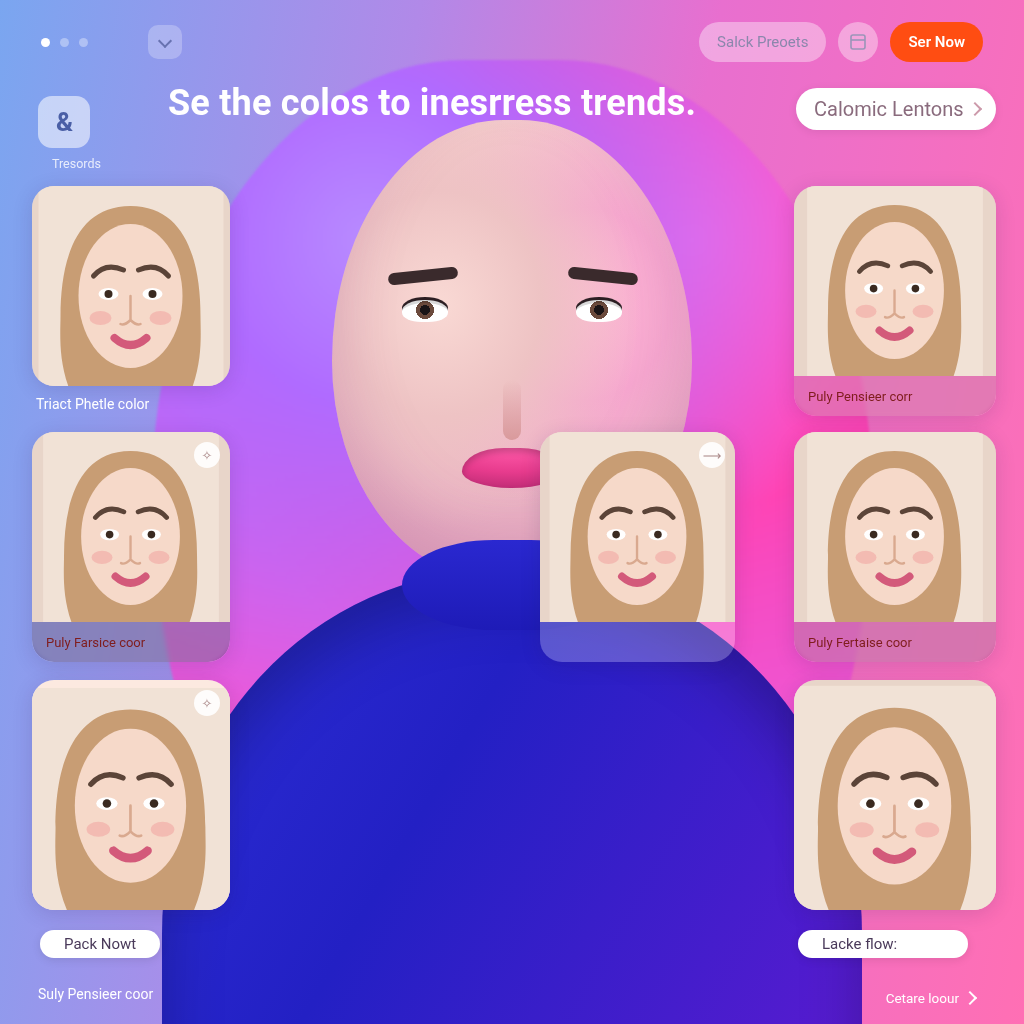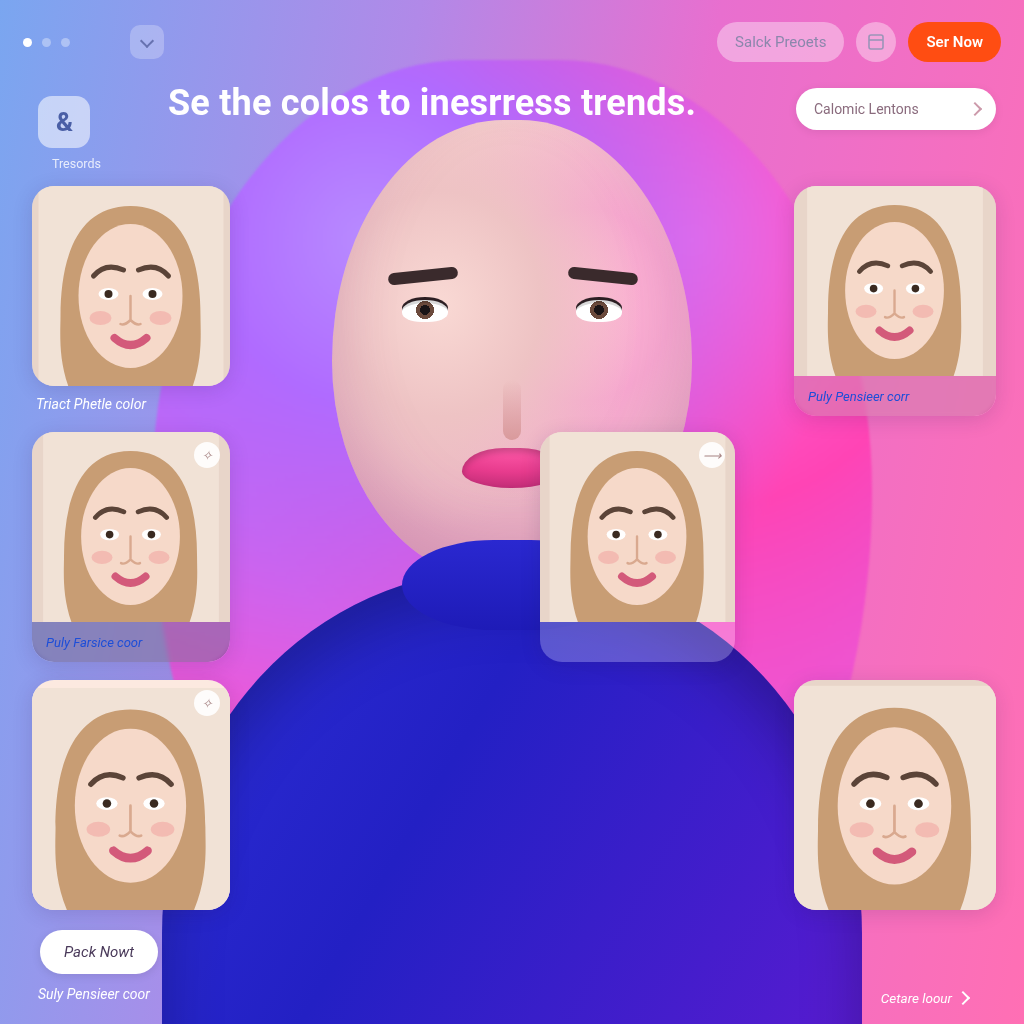--- a/index.html
+++ b/index.html
@@ -49,62 +49,62 @@
     background:linear-gradient(120deg,#2b2fd6 0%,#2320c4 40%,#5b1bd1 100%);
     box-shadow:inset 0 30px 60px rgba(0,0,0,.25);
   }
   .hero-body::after{ 
     content:""; position:absolute; top:-30px; left:50%; transform:translateX(-50%);
     width:220px;height:90px;border-radius:50%/60%;
     background:linear-gradient(180deg,#2a28d0,#1e1bb7);
   }
 
   
-  .topbar{position:absolute;top:18px;left:0;right:0;height:48px;display:flex;align-items:center;padding:0 23px;z-index:5;gap:48px;}
+  .topbar{position:absolute;top:18px;left:0;right:0;height:48px;display:flex;align-items:center;padding:0 41px;z-index:5;gap:48px;}
   .dots{display:flex;gap:10px;margin-right:12px;}
   .dot{width:9px;height:9px;border-radius:50%;background:rgba(255,255,255,.35);}
   .dot.on{background:#fff;}
   .chev-btn{width:34px;height:34px;border-radius:10px;background:rgba(255,255,255,.25);display:flex;align-items:center;justify-content:center;color:#6772b0;}
   .top-right{margin-left:auto;display:flex;gap:12px;align-items:center;}
   .pill{height:40px;padding:0 18px;border-radius:20px;display:flex;align-items:center;font-size:15px;}
   .pill.ghost{background:rgba(255,255,255,.38);color:#8b87ac;}
   .pill.square{width:40px;padding:0;justify-content:center;}
   .pill.orange{background:#ff4d12;color:#fff;font-weight:600;}
 
   
   .heading{position:absolute;top:82px;left:168px;z-index:5;color:#fff;}
   .heading h1{font-size:36px;font-weight:700;letter-spacing:.2px;}
   .heading p{margin-top:10px;font-size:13.5px;color:rgba(255,255,255,.85);}
 
   
   .lens-select{position:absolute;top:88px;right:28px;width:200px;height:42px;border-radius:22px;
     background:#fff;display:flex;align-items:center;justify-content:space-between;padding:0 16px 0 18px;
-    color:#8a6b7d;font-size:14px;z-index:5;box-shadow:0 2px 10px rgba(0,0,0,.08);}
+    color:#8a6b7d;font-size:20px;z-index:5;box-shadow:0 2px 10px rgba(0,0,0,.08);}
 
   
   .rail{position:absolute;top:96px;left:28px;z-index:5;display:flex;flex-direction:column;align-items:center;gap:8px;}
   .rail-btn{width:52px;height:52px;border-radius:14px;background:rgba(255,255,255,.55);
     display:flex;align-items:center;justify-content:center;color:#4a5fa6;font-size:26px;font-weight:700;}
   .rail-label{font-size:12.5px;color:rgba(255,255,255,.8);margin-left:24px;}
 
   
-  .cards{position:absolute;inset:0;z-index:4;font-style:italic;}
+  .cards{position:absolute;inset:0;z-index:4;}
   .card{position:absolute;width:185px;border-radius:22px;overflow:hidden;background:rgba(255,255,255,.25);
     box-shadow:0 4px 20px rgba(40,30,80,.15);}
   .card .thumb{width:100%;height:76%;background:#e8d5c9;position:relative;}
   .card.withlabel .thumb{height:calc(100% - 40px);}
   .card.nolabel .thumb{height:100%;}
   .card .lbl{position:absolute;bottom:0;left:0;right:0;height:40px;display:flex;align-items:center;
-    padding:0 14px;color:#1d4ed8;font-size:13px;background:rgba(60,40,90,.35);backdrop-filter:blur(2px);}
+    padding:0 14px;color:#7f1d1d;font-size:13px;background:rgba(60,40,90,.35);backdrop-filter:blur(2px);}
   .card .badge{position:absolute;top:10px;right:10px;width:26px;height:26px;border-radius:50%;
     background:rgba(255,255,255,.9);display:flex;align-items:center;justify-content:center;color:#a88;font-size:13px;}
   .outer-label{position:absolute;color:#fff;font-size:14px;}
   .thumb svg{width:100%;height:100%;display:block;}
 
-  .btn-white{position:absolute;height:44px;padding:0 24px;border-radius:22px;background:#fff;
+  .btn-white{position:absolute;height:28px;padding:0 24px;border-radius:22px;background:#fff;
     color:#4a3a5a;font-size:15px;display:flex;align-items:center;z-index:5;box-shadow:0 2px 10px rgba(0,0,0,.1);}
   .footer-link{position:absolute;color:#fff;font-size:13.5px;display:flex;align-items:center;gap:6px;z-index:5;}
 
   .chev{width:10px;height:10px;border-right:2px solid currentColor;border-bottom:2px solid currentColor;display:inline-block;}
   .chev.down{transform:rotate(45deg);margin-top:-3px;}
   .chev.right{transform:rotate(-45deg);}
 </style>
 </head>
 <body>
 
@@ -219,25 +219,34 @@
 
   <div class="card withlabel" style="top:186px;right:28px;width:202px;height:230px">
     <div class="thumb">
         <svg viewBox="0 0 185 200">
           <use href="#face"></use>
         </svg>
       </div>
     <div class="lbl" style="background:rgba(200,90,150,.45)">Puly Pensieer corr</div>
   </div>
 
+  <div class="card withlabel" style="top:432px;right:28px;width:202px;height:230px">
+    <div class="thumb">
+        <svg viewBox="0 0 185 200">
+          <use href="#face"></use>
+        </svg>
+      </div>
+    <div class="lbl" style="background:rgba(170,80,140,.45)">Puly Fertaise coor</div>
+  </div>
 
   <div class="card nolabel" style="top:680px;right:28px;width:202px;height:230px">
     <div class="thumb">
         <svg viewBox="0 0 185 200">
           <use href="#face"></use>
         </svg>
       </div>
   </div>
-  <div class="footer-link" style="top:990px;right:56px">
+  <div class="btn-white" style="top:930px;right:56px;width:170px;justify-content:flex-start">Lacke flow:</div>
+  <div class="footer-link" style="top:990px;right:49px">
     <span>Cetare loour</span>
     <span class="chev right"></span>
   </div>
 </div>
 
 </body></html>

